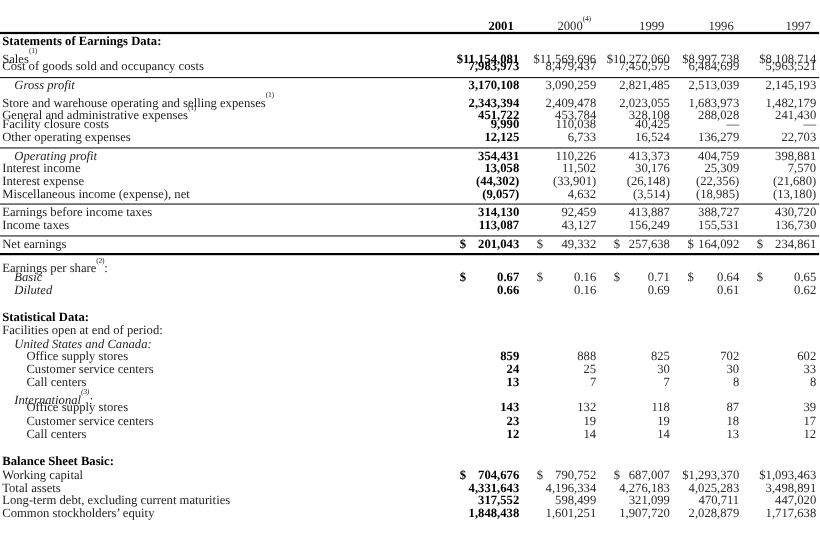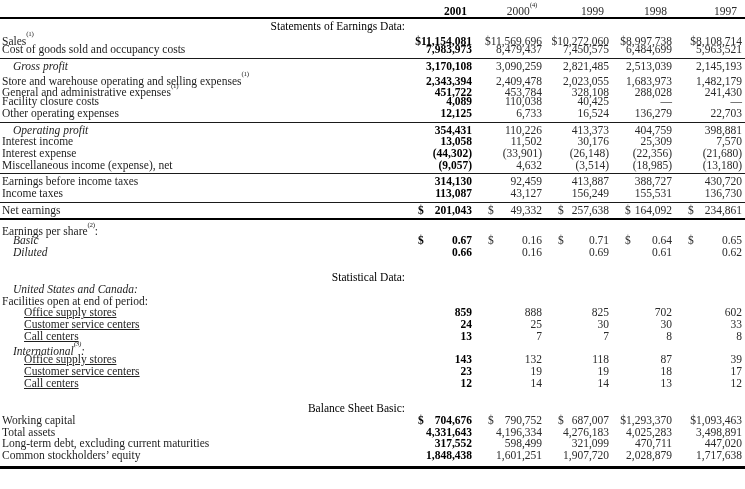--- a/index.html
+++ b/index.html
@@ -5,37 +5,37 @@
   html, body { margin: 0; padding: 0; background: #ffffff; }
   .page {
     width: 745px; height: 476px;
     background: #ffffff;
     font-family: "Liberation Serif", "DejaVu Serif", serif;
     font-size: 11.5px;
     color: #1e1e1e;
     overflow: hidden;
     position: relative;
     box-sizing: border-box;
-    padding-top: 2px;
+    padding-top: 14px;
   }
   .grid-row {
     display: grid;
     grid-template-columns: 405px 70px 70px 67px 63px 70px;
     height: 11.7px;
     line-height: 11.7px;
     align-items: baseline;
     white-space: nowrap;
   }
   .hdr-row { height: 13px; line-height: 13px; }
   .hdr-cell { text-align: right; padding-right: 8px; color: #2a2a2a; }
   .hdr-cell.bold { font-weight: 700; color: #000; }
   .lbl { padding-left: 2px; overflow: visible; }
-  .lbl.bold { font-weight: 400; color: #000; text-align: right; }
+  .lbl.bold { font-weight: 700; color: #000; }
   .lbl.ind1 { padding-left: 13px; font-style: italic; }
-  .lbl.ind2 { padding-left: 24px; text-decoration: underline; }
+  .lbl.ind2 { padding-left: 24px; }
   .val {
     text-align: right;
     padding-right: 3px;
     position: relative;
     color: #2a2a2a;
   }
   .grid-row .val:nth-child(2) { font-weight: 700; color: #000; }
   .dsign { position: absolute; left: 13px; top: 0; }
   sup.fn {
     font-size: 7px;
@@ -53,21 +53,21 @@
 </head>
 <body>
 
 <div class="page">
   <div class="grid-row hdr-row">
     <div class="lbl"></div>
 
   <div class="hdr-cell bold"><span>2001</span></div>
       <div class="hdr-cell"><span>2000</span><sup class="fn">(4)</sup></div>
       <div class="hdr-cell"><span>1999</span></div>
-      <div class="hdr-cell"><span>1998</span></div>
+      <div class="hdr-cell"><span>1996</span></div>
       <div class="hdr-cell"><span>1997</span></div>
     </div>
   <div class="rule top"></div>
   <div id="table-body">
 
   <div class="grid-row">
         <div class="lbl bold"><span>Statements of Earnings Data:</span></div>
         <div class="val"></div>
         <div class="val"></div>
         <div class="val"></div>
@@ -110,21 +110,21 @@
       <div class="grid-row">
         <div class="lbl"><span>General and administrative expenses</span><sup class="fn">(1)</sup></div>
         <div class="val">451,722</div>
         <div class="val">453,784</div>
         <div class="val">328,108</div>
         <div class="val">288,028</div>
         <div class="val">241,430</div>
       </div>
       <div class="grid-row">
         <div class="lbl"><span>Facility closure costs</span></div>
-        <div class="val">4,089</div>
+        <div class="val">9,990</div>
         <div class="val">110,038</div>
         <div class="val">40,425</div>
         <div class="val">—</div>
         <div class="val">—</div>
       </div>
       <div class="grid-row">
         <div class="lbl"><span>Other operating expenses</span></div>
         <div class="val">12,125</div>
         <div class="val">6,733</div>
         <div class="val">16,524</div>
@@ -218,29 +218,29 @@
       <div class="gap"></div>
       <div class="grid-row">
         <div class="lbl bold"><span>Statistical Data:</span></div>
         <div class="val"></div>
         <div class="val"></div>
         <div class="val"></div>
         <div class="val"></div>
         <div class="val"></div>
       </div>
       <div class="grid-row">
+        <div class="lbl"><span>Facilities open at end of period:</span></div>
+        <div class="val"></div>
+        <div class="val"></div>
+        <div class="val"></div>
+        <div class="val"></div>
+        <div class="val"></div>
+      </div>
+      <div class="grid-row">
         <div class="lbl ind1"><span>United States and Canada:</span></div>
-        <div class="val"></div>
-        <div class="val"></div>
-        <div class="val"></div>
-        <div class="val"></div>
-        <div class="val"></div>
-      </div>
-      <div class="grid-row">
-        <div class="lbl"><span>Facilities open at end of period:</span></div>
         <div class="val"></div>
         <div class="val"></div>
         <div class="val"></div>
         <div class="val"></div>
         <div class="val"></div>
       </div>
       <div class="grid-row">
         <div class="lbl ind2"><span>Office supply stores</span></div>
         <div class="val">859</div>
         <div class="val">888</div>

